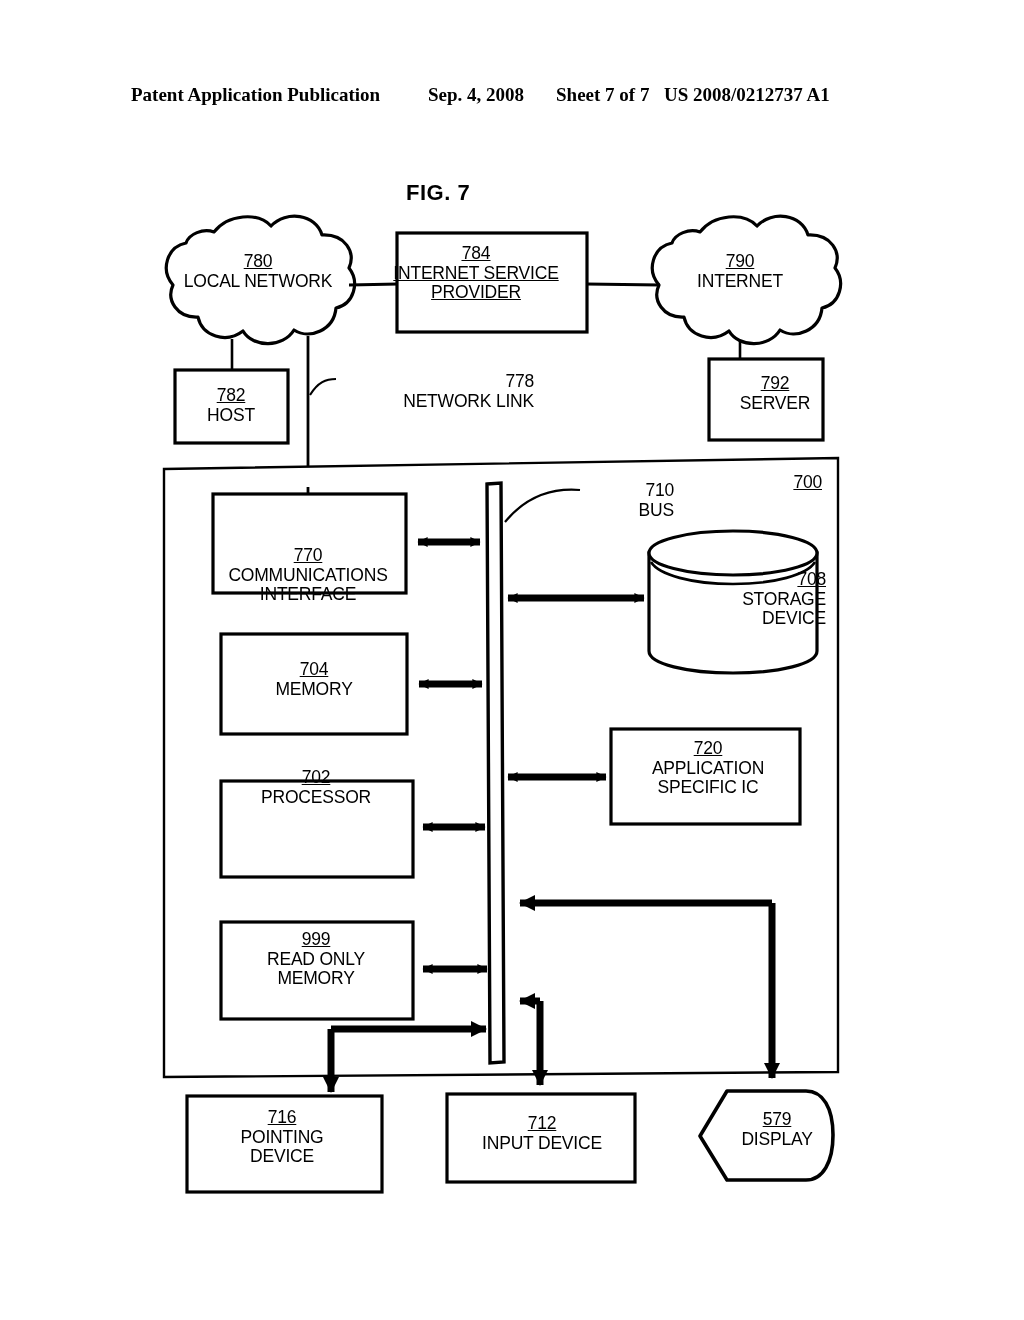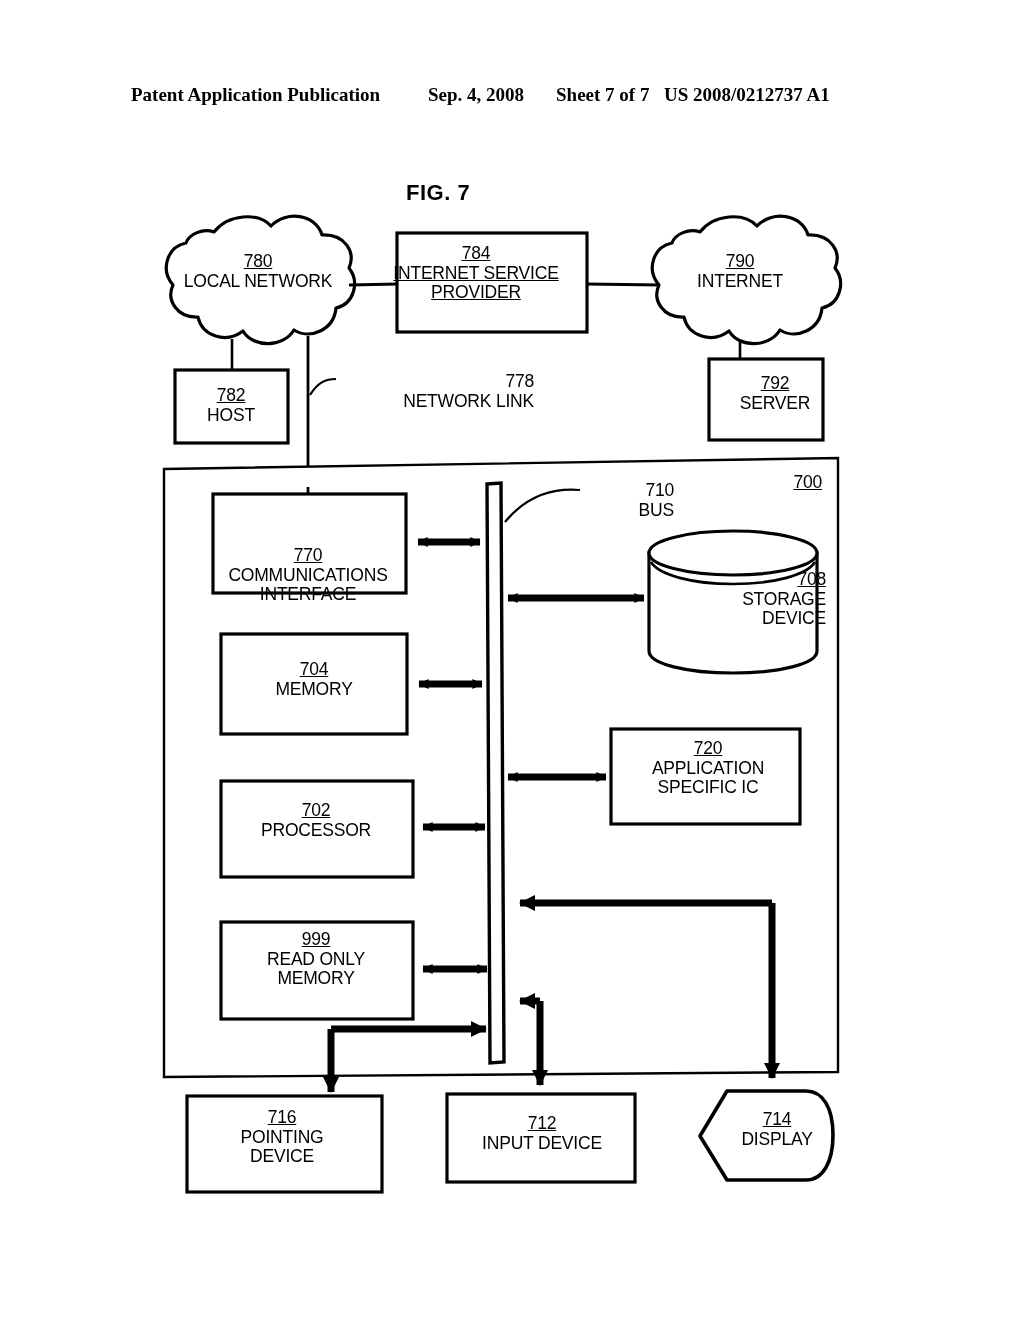--- a/index.html
+++ b/index.html
@@ -80,21 +80,21 @@
   .lbl-internet      { left: 664px; top: 252px; width: 152px; }
   .lbl-host          { left: 177px; top: 386px; width: 108px; }
   .lbl-network-link  { left: 334px; top: 372px; width: 200px; text-align: left; }
   .lbl-server        { left: 710px; top: 374px; width: 130px; }
   .lbl-comm          { left: 214px; top: 506px; width: 188px; margin-top: 40px; }
   .lbl-bus           { left: 584px; top: 481px; width: 90px; text-align: left; }
   .lbl-system        { left: 762px; top: 473px; width: 60px; text-align: left; }
   .lbl-storage       { left: 651px; top: 570px; width: 140px; text-align: left; margin-left: 35px; }
   .lbl-memory        { left: 222px; top: 660px; width: 184px; }
   .lbl-asic          { left: 614px; top: 739px; width: 188px; }
-  .lbl-processor     { left: 222px; top: 801px; width: 188px; }
+  .lbl-processor     { left: 222px; top: 768px; width: 188px; }
   .lbl-rom           { left: 222px; top: 930px; width: 188px; }
   .lbl-pointing      { left: 190px; top: 1108px; width: 184px; }
   .lbl-input         { left: 452px; top: 1114px; width: 180px; }
   .lbl-display       { left: 722px; top: 1110px; width: 110px; }
 </style>
 </head>
 <body>
 
 <div id="patent-header">
   <span class="hcell h-pub">Patent Application Publication</span>
@@ -279,15 +279,15 @@
   <span class="cap">POINTING</span>
   <span class="cap">DEVICE</span>
 </div>
 
 <div class="node-label lbl-input">
   <span class="ref">712</span>
   <span class="cap">INPUT DEVICE</span>
 </div>
 
 <div class="node-label lbl-display">
-  <span class="ref">714</span>
+  <span class="ref">579</span>
   <span class="cap">DISPLAY</span>
 </div>
 
 </body></html>

